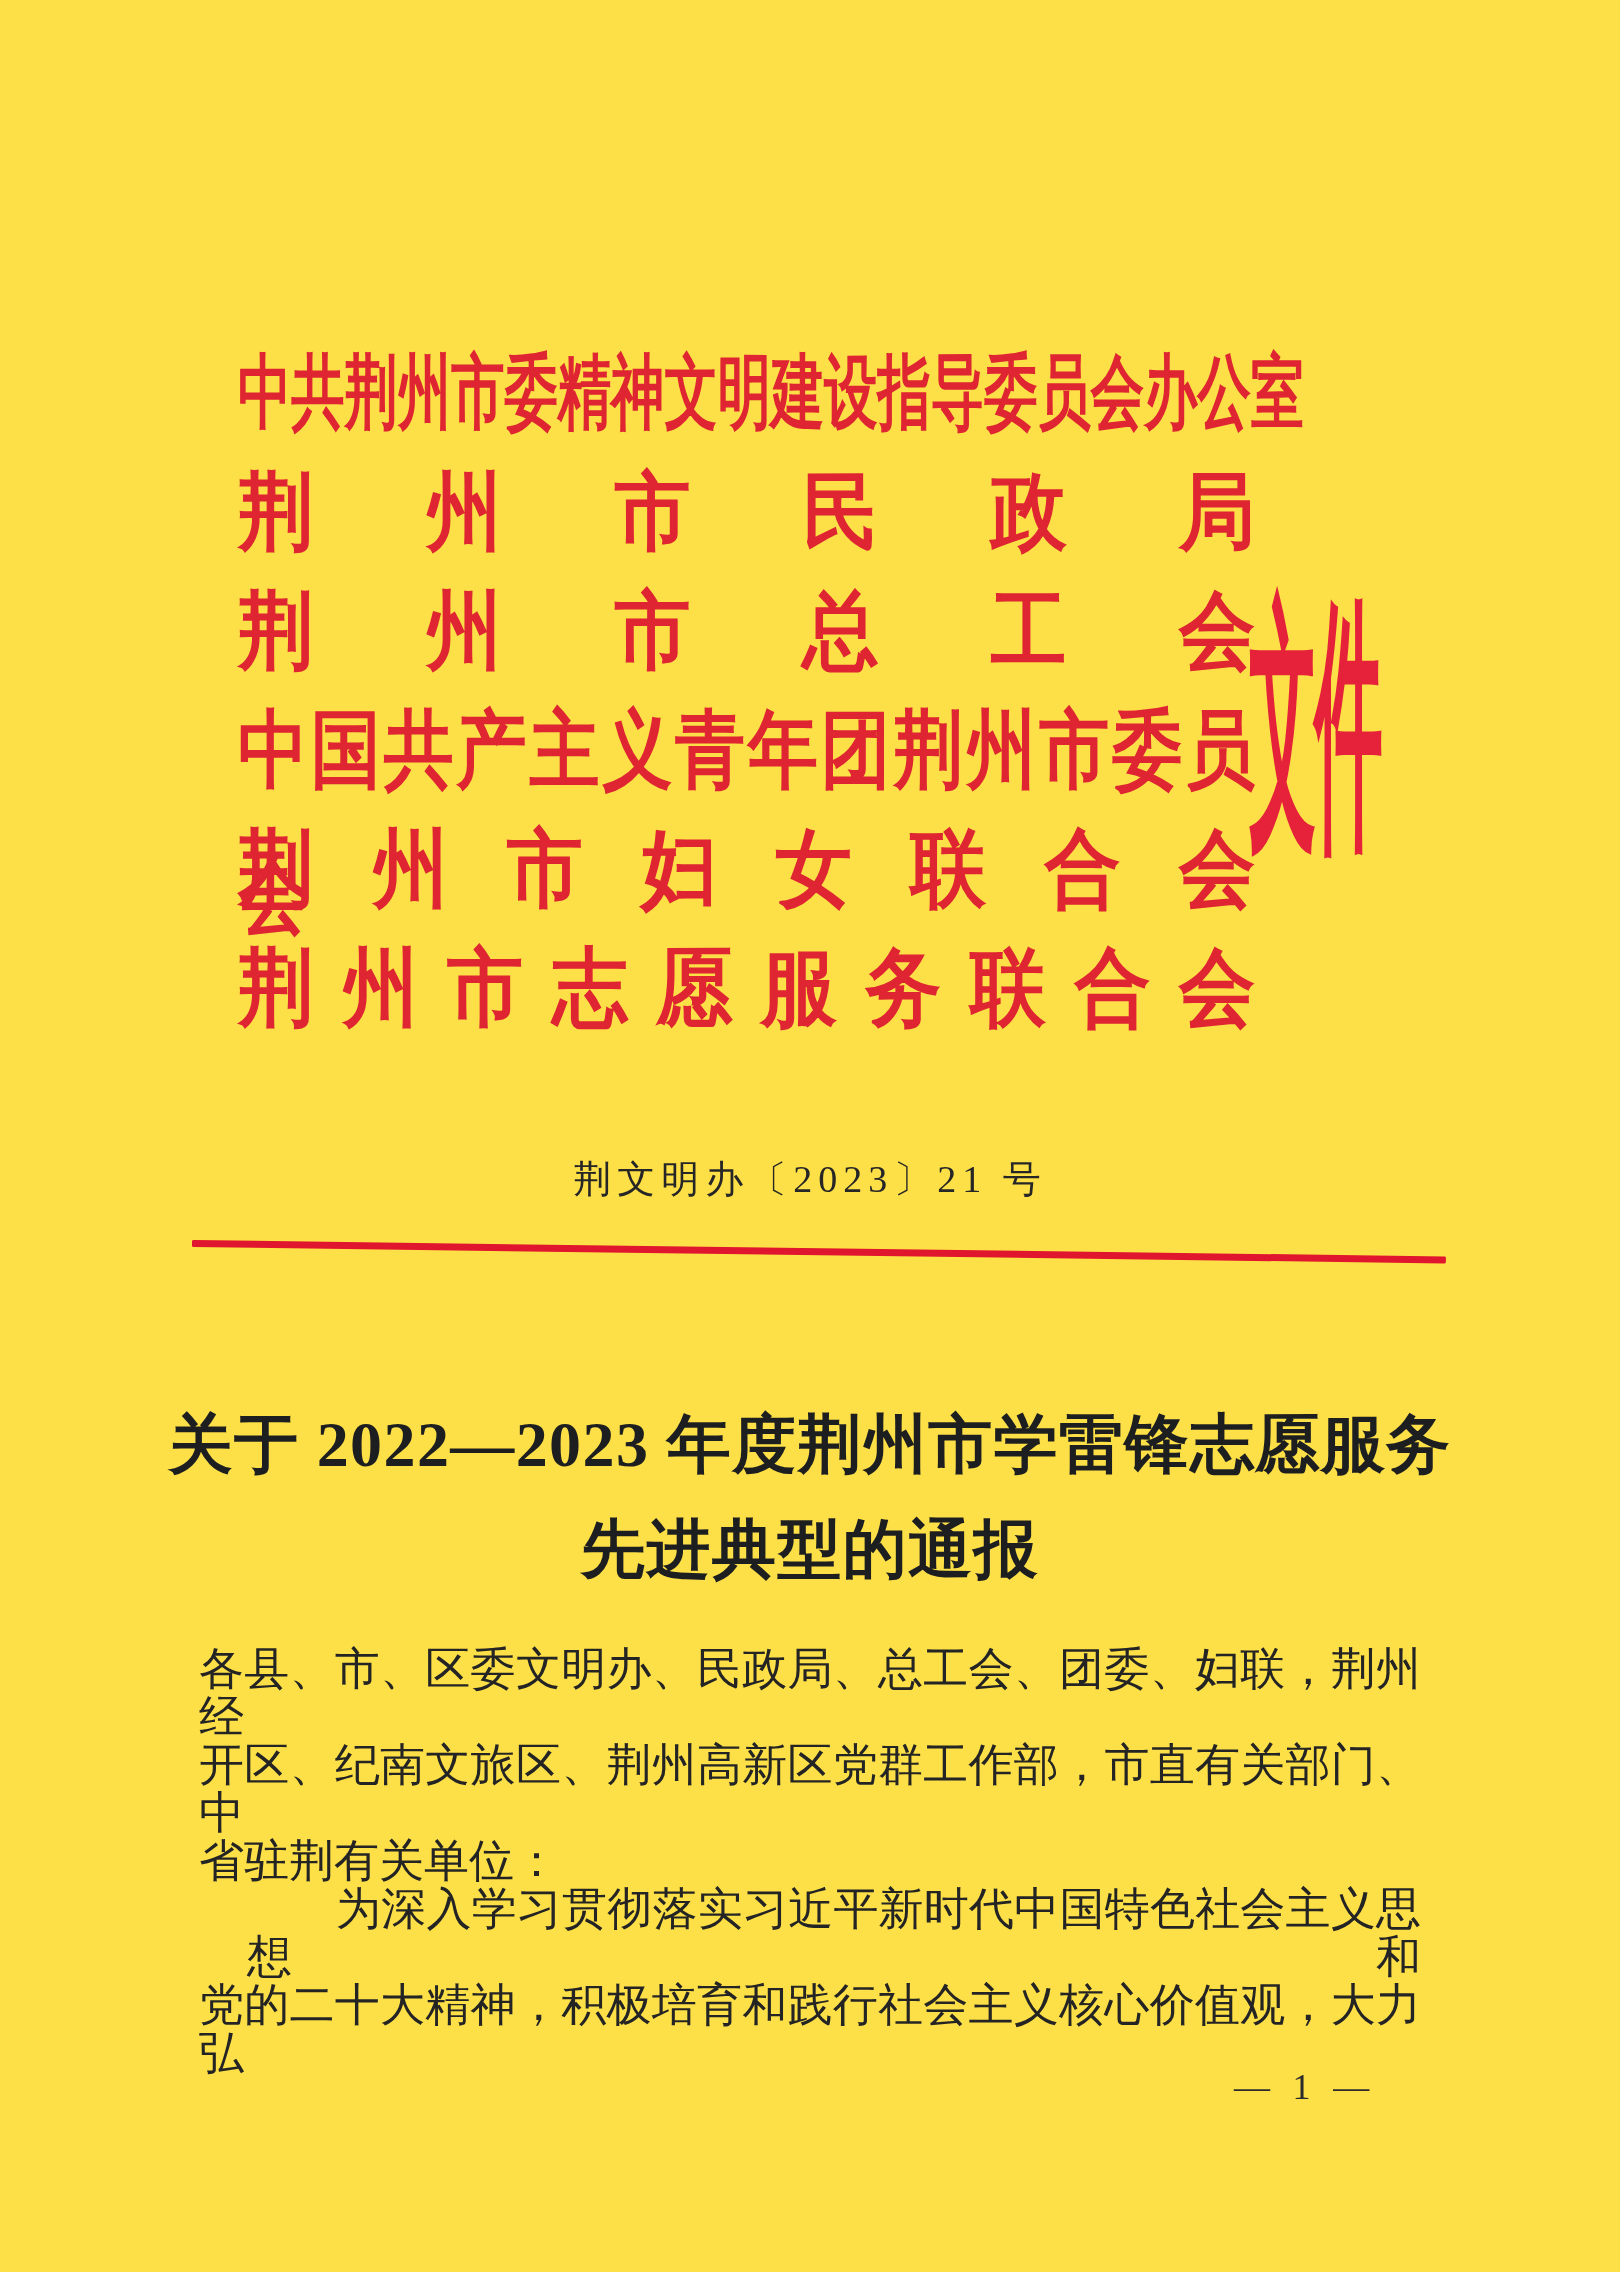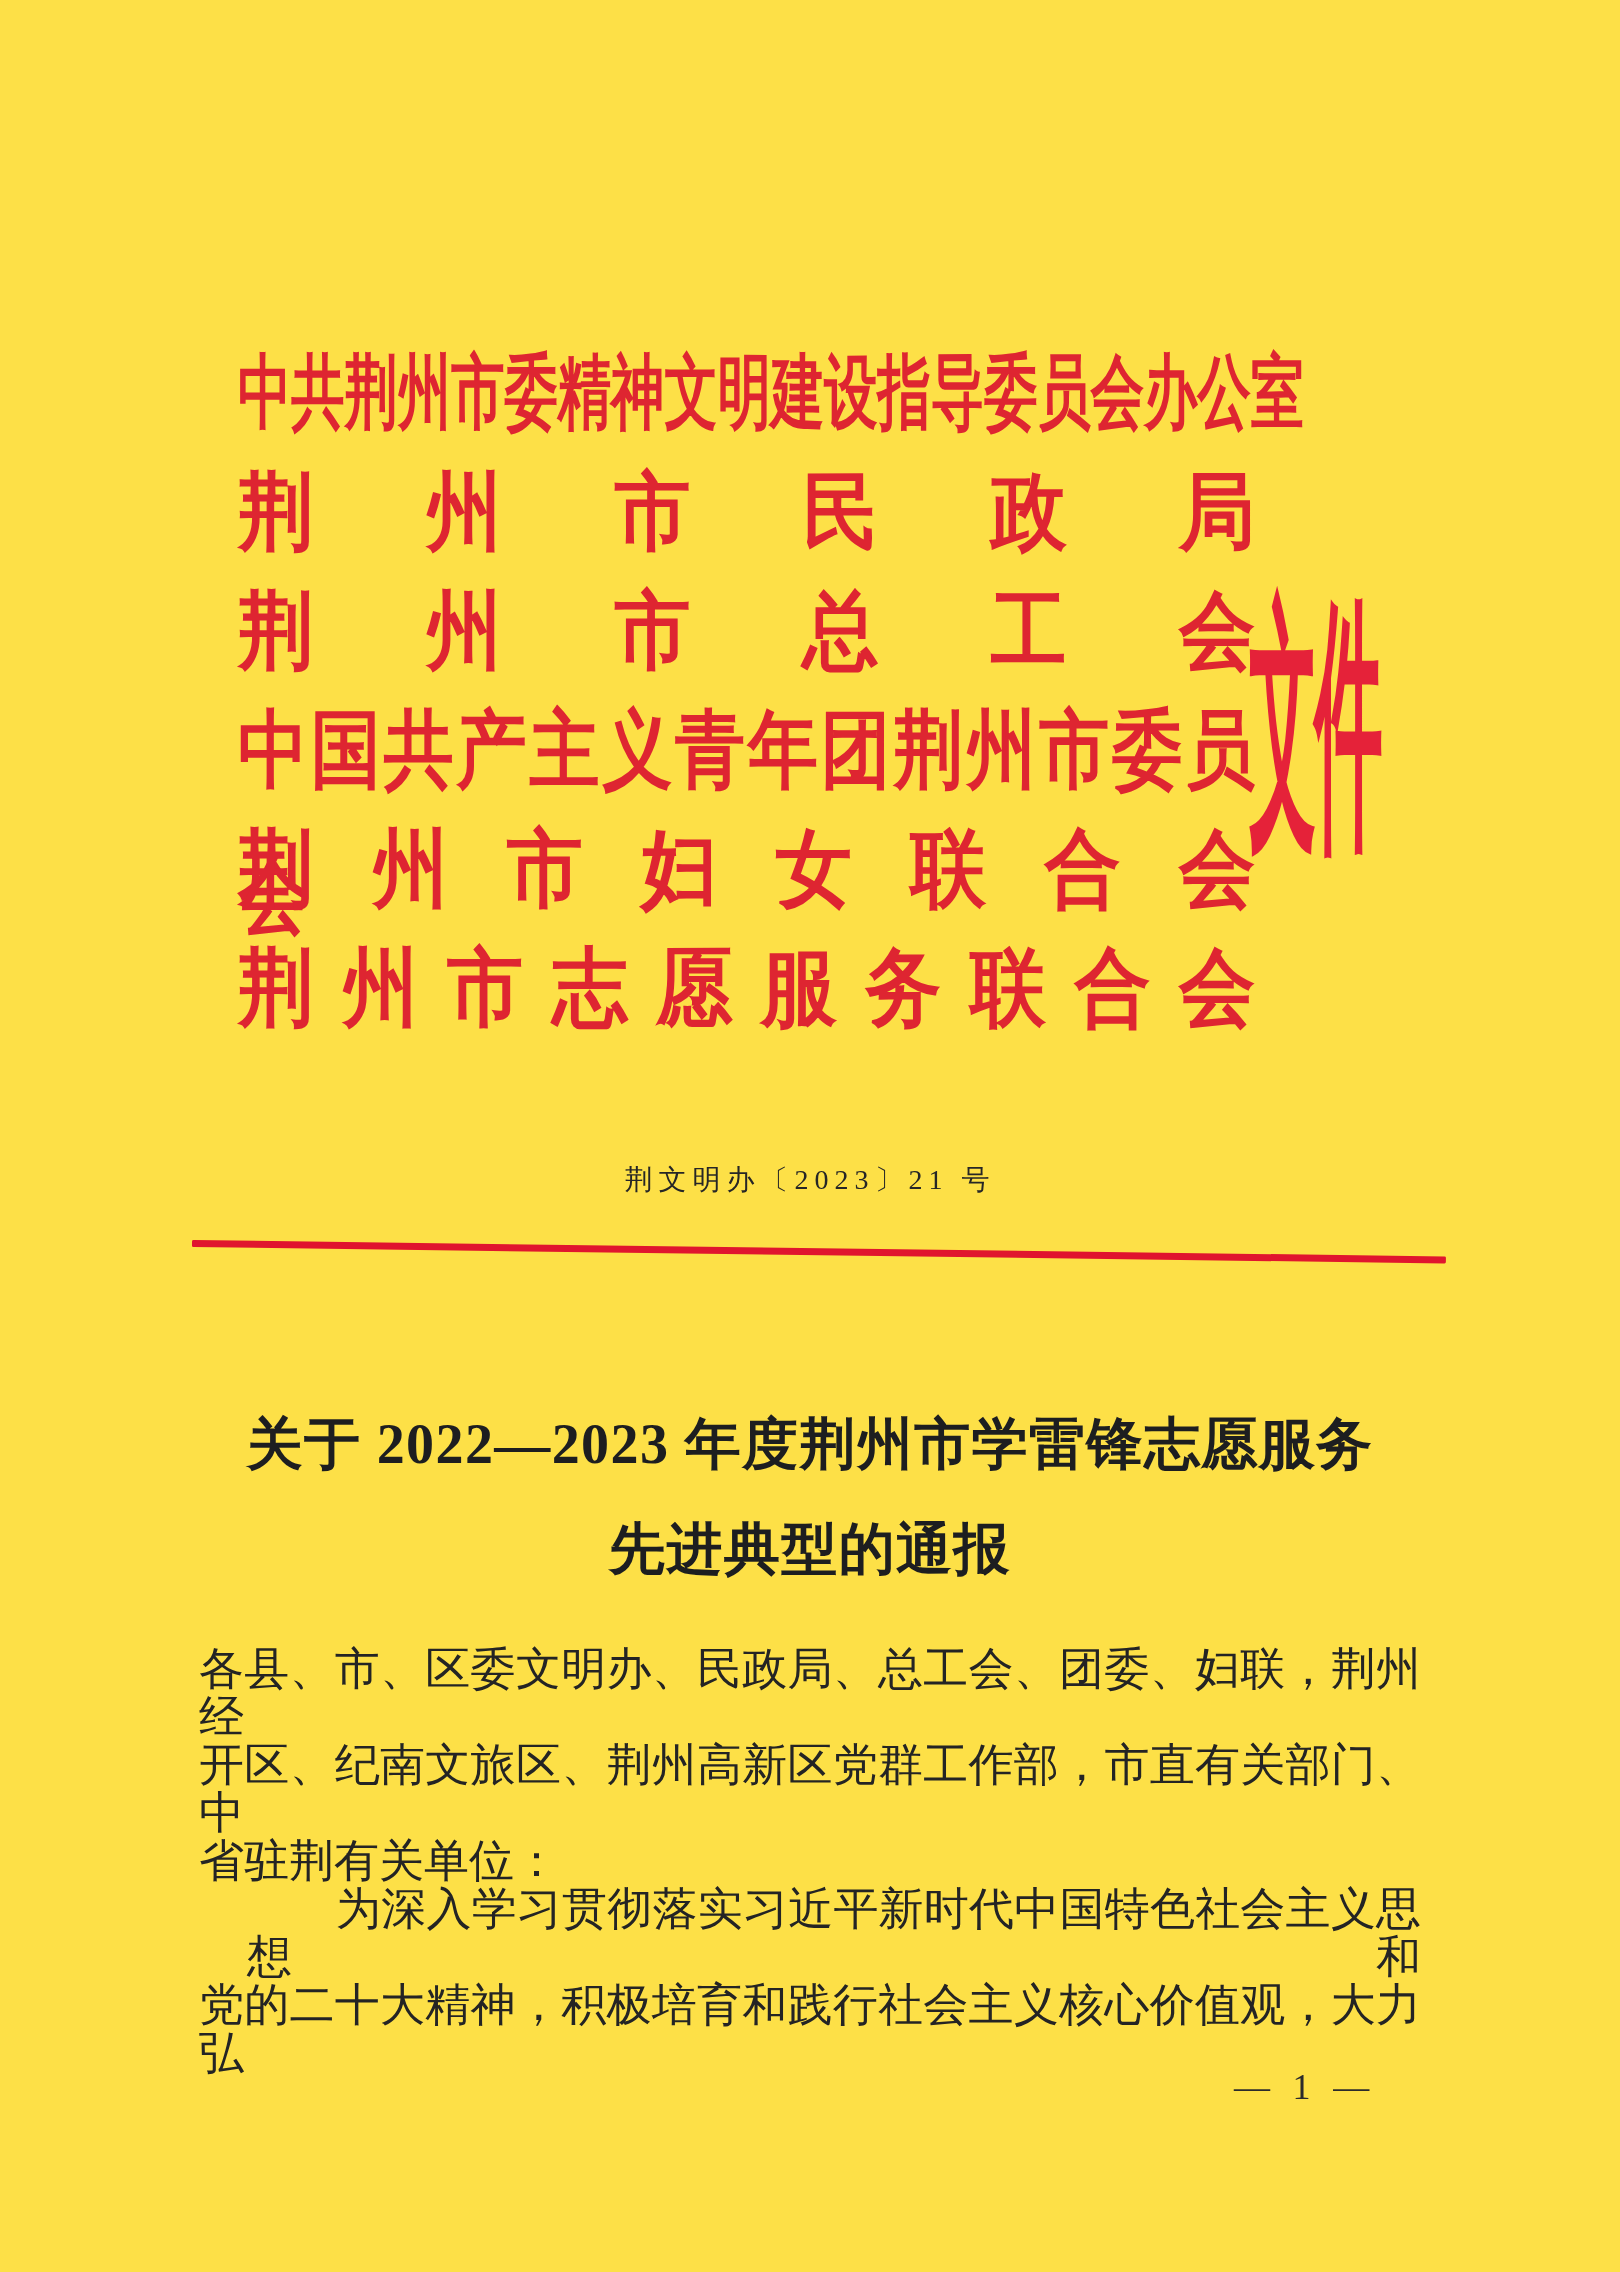--- a/index.html
+++ b/index.html
@@ -59,21 +59,21 @@
     transform-origin: left top;
   }
 
   
   .doc-number {
     position: absolute;
     left: 0;
     top: 1156px;
     width: 1620px;
     text-align: center;
-    font-size: 28px;
+    font-size: 38px;
     line-height: 47px;
     letter-spacing: 6px;
     color: #262626;
   }
   .red-rule {
     position: absolute;
     left: 192px;
     top: 1240px;
     width: 1254px;
     height: 7.4px;
@@ -83,21 +83,21 @@
     border-radius: 1.4px;
   }
 
   
   .title {
     position: absolute;
     left: 0;
     top: 1392px;
     width: 1620px;
     text-align: center;
-    font-size: 56px;
+    font-size: 64px;
     font-weight: bold;
     color: #1d1e20;
   }
   .title .t-line { display: block; line-height: 105px; letter-spacing: 1.4px; }
 
   
   .body-text {
     position: absolute;
     left: 199px;
     top: 1645px;

